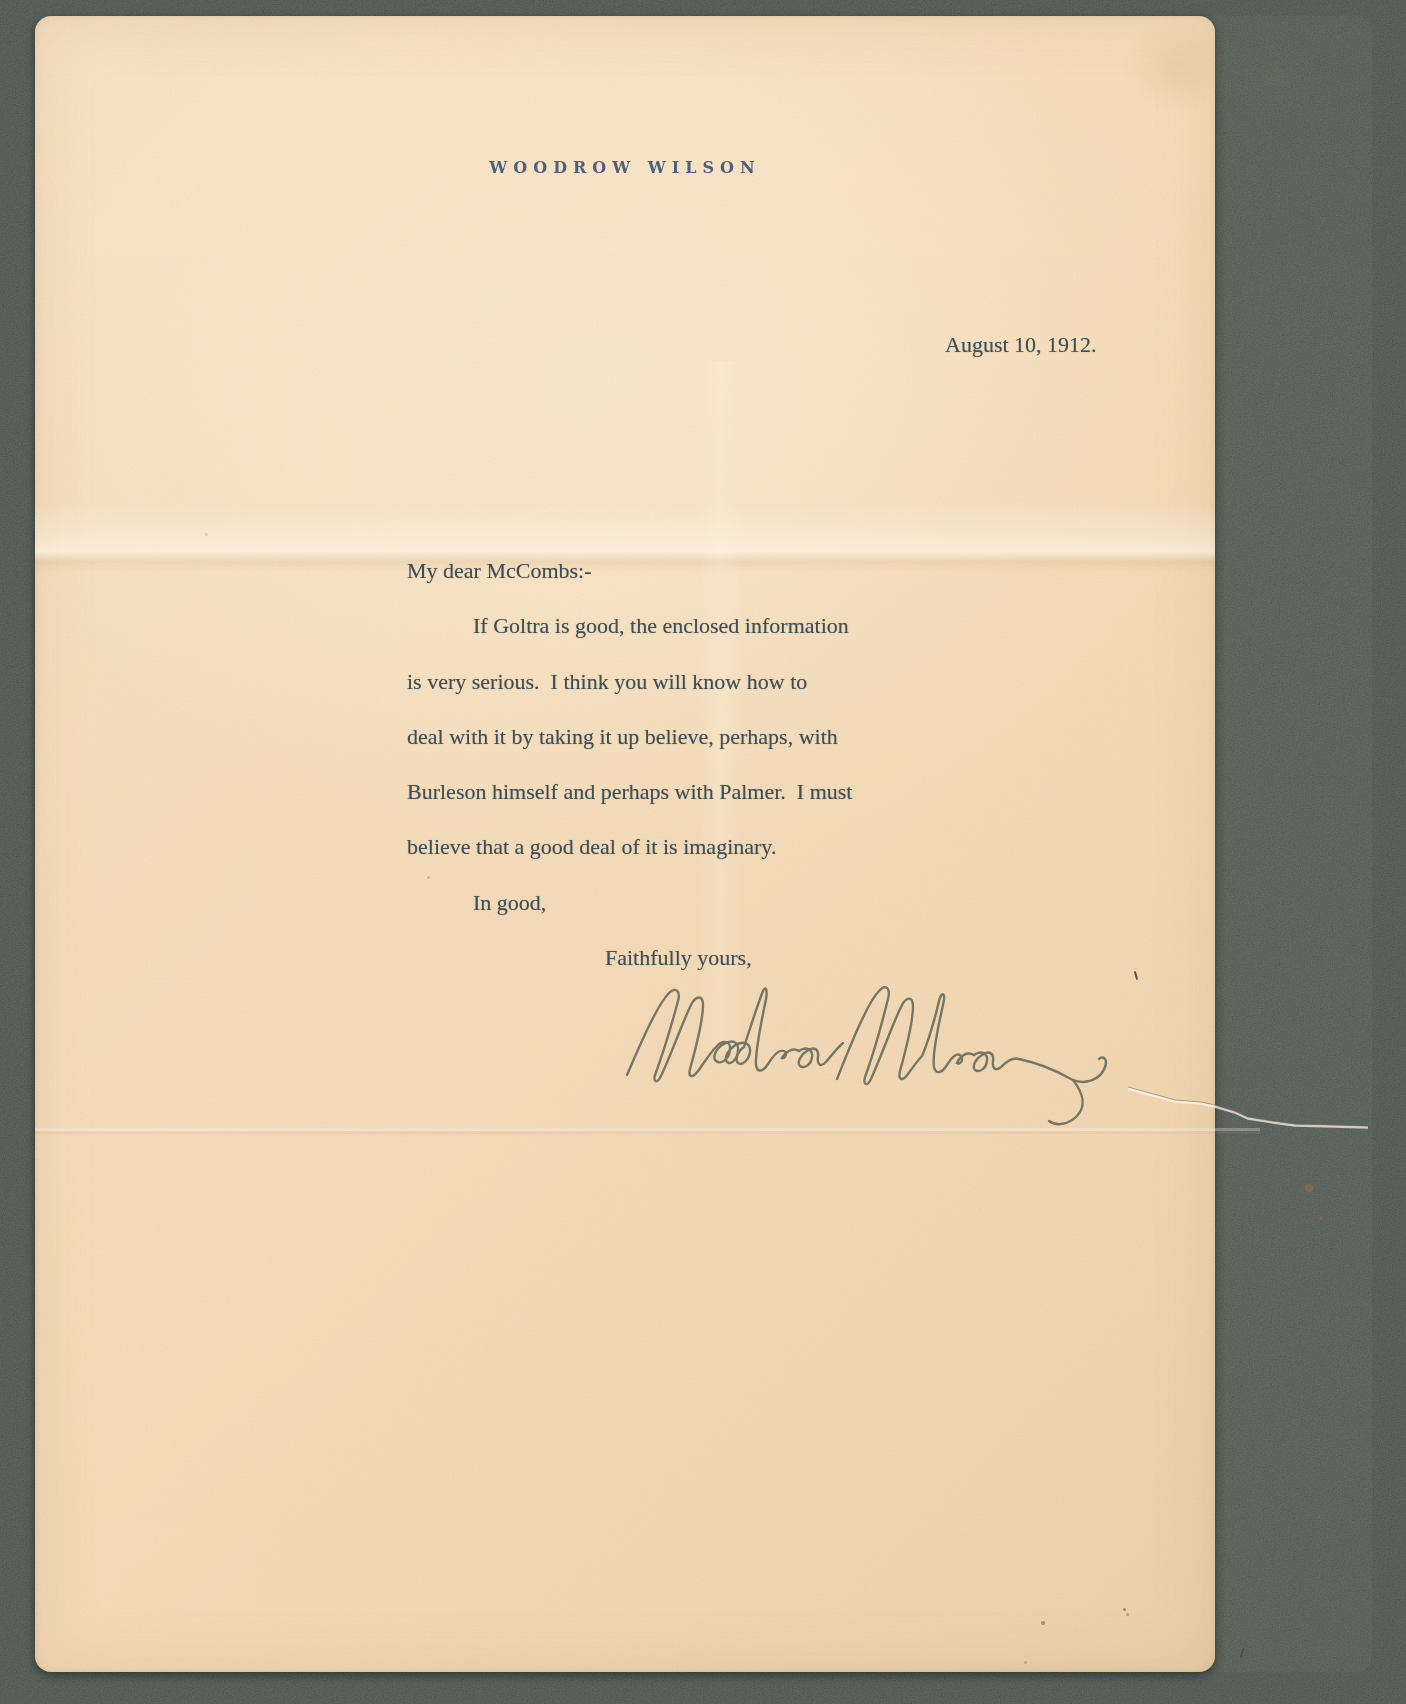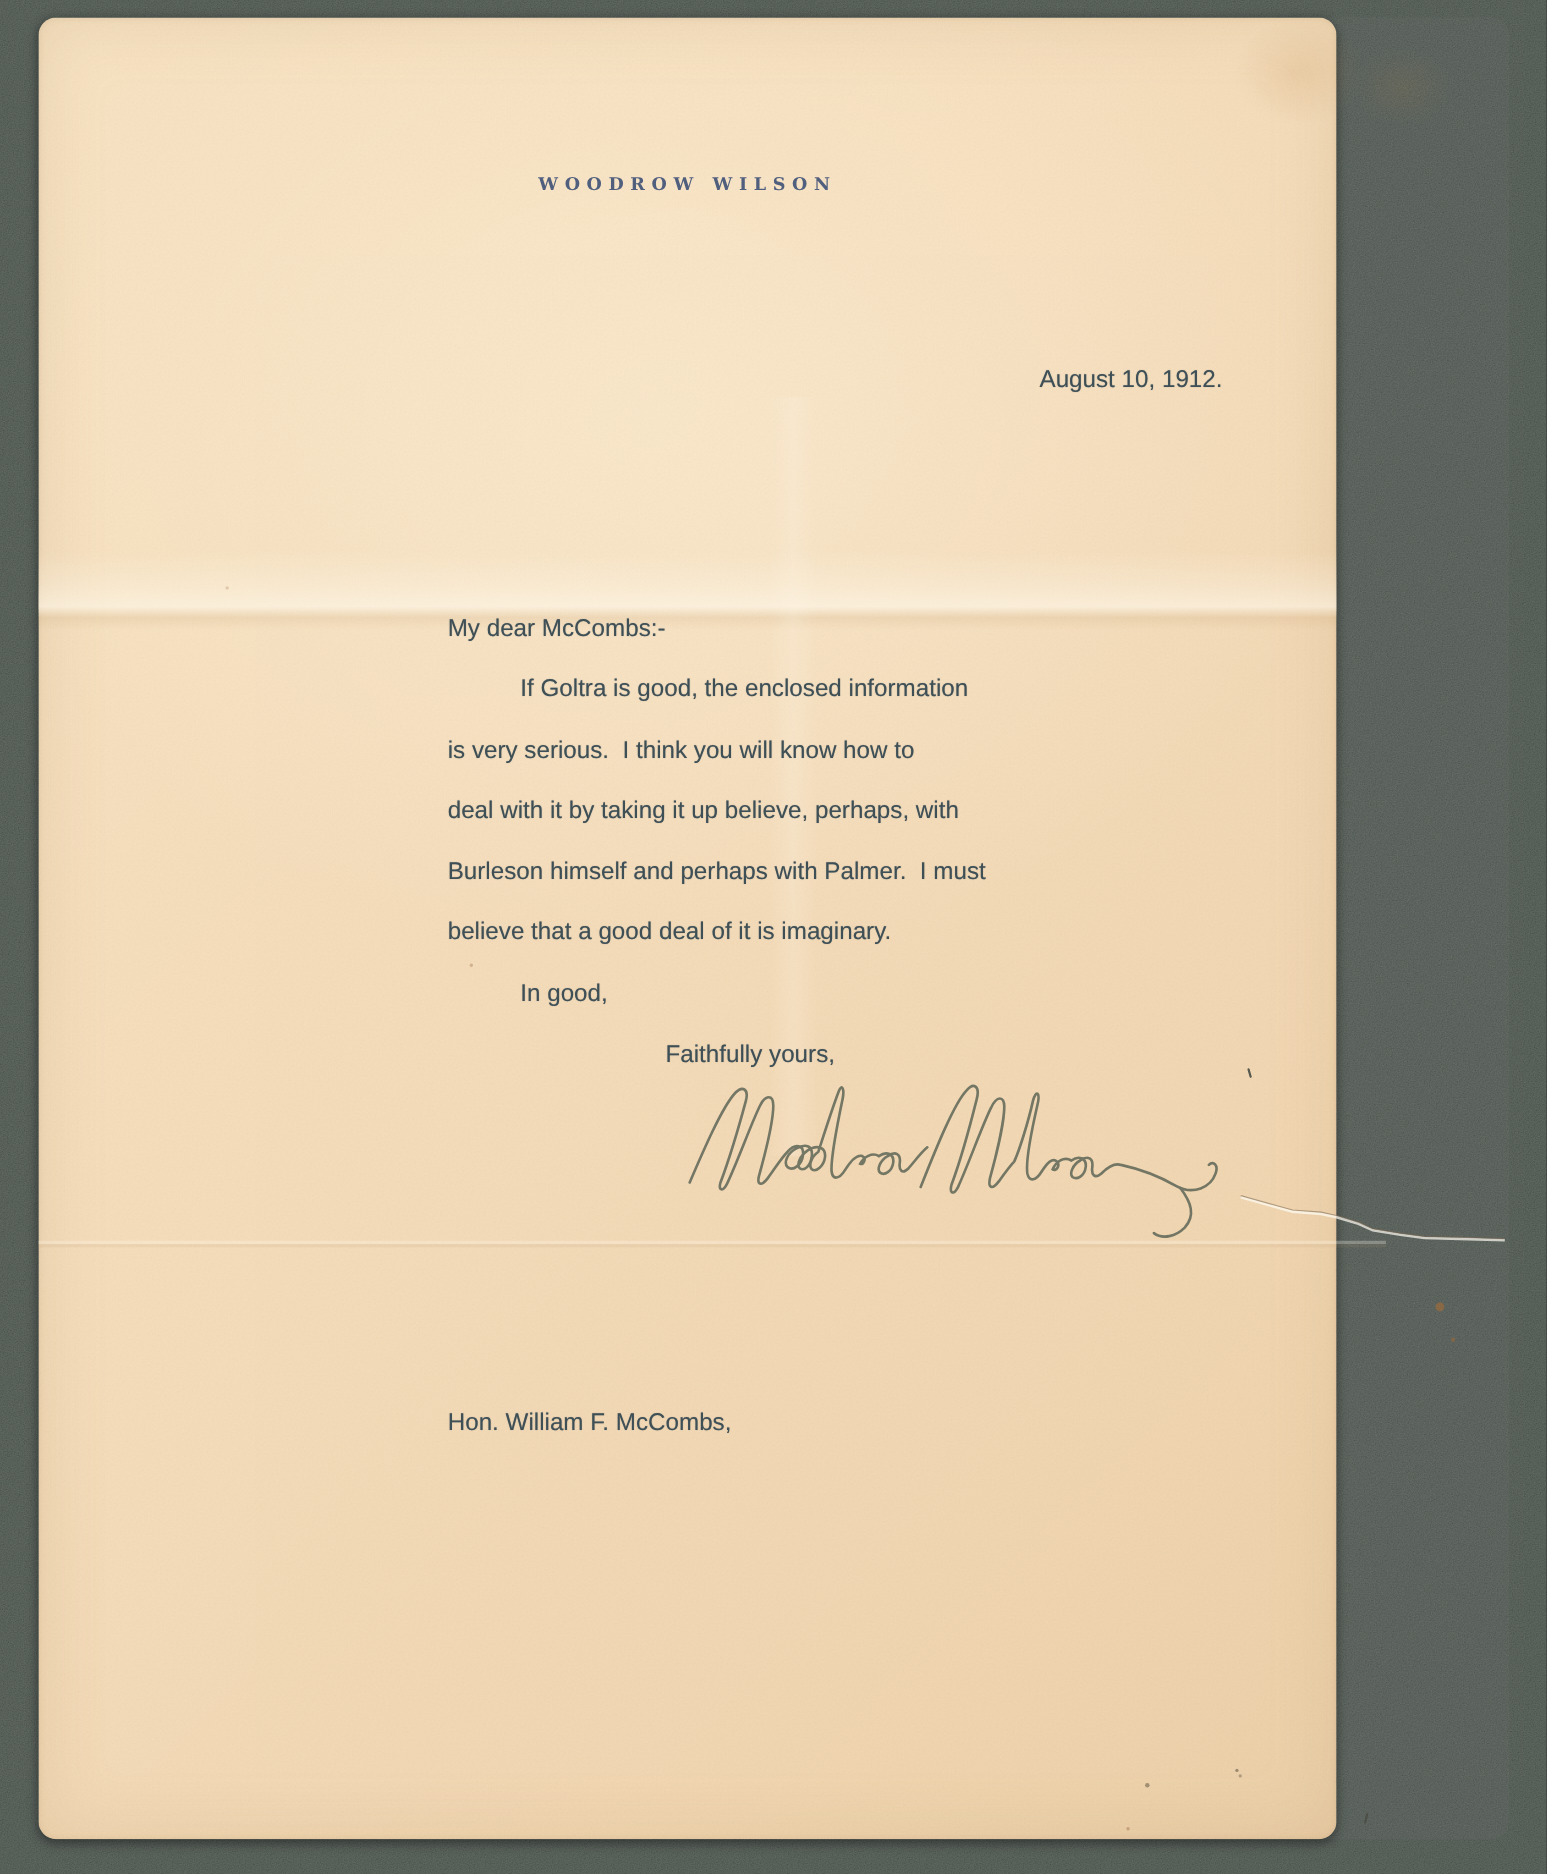--- a/index.html
+++ b/index.html
@@ -62,21 +62,21 @@
     font-family:"DejaVu Serif","Liberation Serif",serif;
     font-size:16px;letter-spacing:6px;line-height:20px;font-weight:bold;
   }
   .lh-loc{
     font-family:"DejaVu Serif","Liberation Serif",serif;
     font-size:10.5px;letter-spacing:2px;line-height:14px;margin-top:8px;font-weight:bold;
     color:#556280;
   }
   
   .typed{
-    font-family:Liberation Sans, sans-serif;
+    font-family:Liberation Serif, serif;
     font-size:22px;color:#3e4f56;white-space:pre;margin:0;
     text-shadow:0 0 1px rgba(62,79,86,.45);
   }
   .date-line{position:absolute;left:910px;top:316px;line-height:26px;}
   .letter-body{position:absolute;left:372px;top:527px;}
   .letter-body p{height:55.3px;line-height:55.3px;}
   .indent1{padding-left:66px;}
   .indent2{padding-left:198px;}
   .recipient{position:absolute;left:372px;top:1254px;}
   .recipient p{height:45.5px;line-height:45.5px;}
@@ -186,17 +186,16 @@
                  C 384,75 389,78 388,86 C 387,93 390,97 396,92
                  C 402,86 408,82 414,84
                  C 428,87 448,94 464,103
                  C 480,112 496,104 500,92
                  C 503,84 498,80 494,84"></path>
         <path d="M 468,105 C 478,118 482,130 472,141 C 464,149 452,152 444,146"></path>
       </g>
     </svg>
 
     <div class="recipient">
-      <p class="typed">Hon. William F. McCombs,</p>
     </div>
 
   </div>
 </div>
 
 </body></html>

